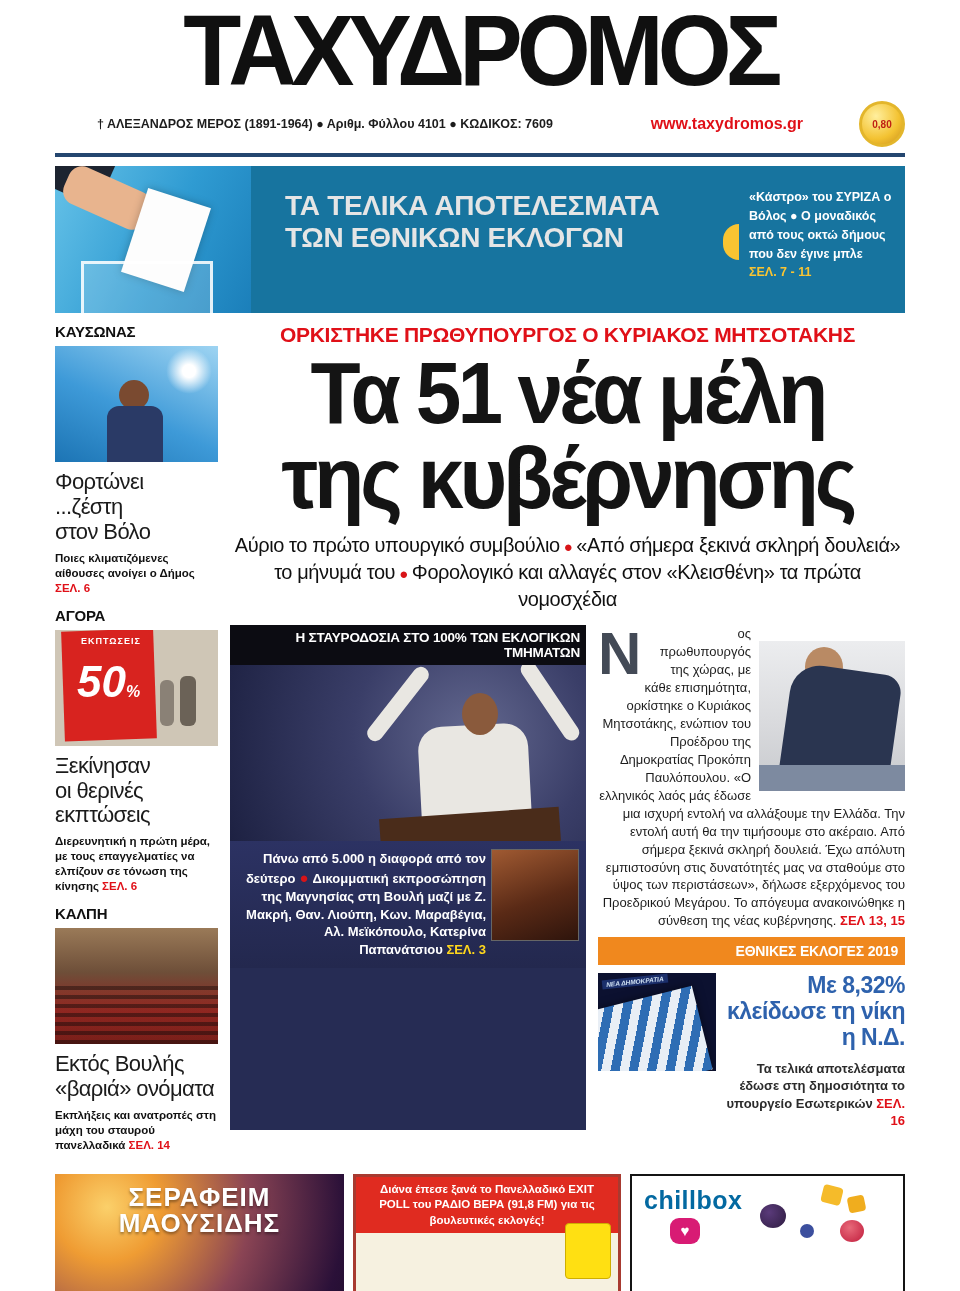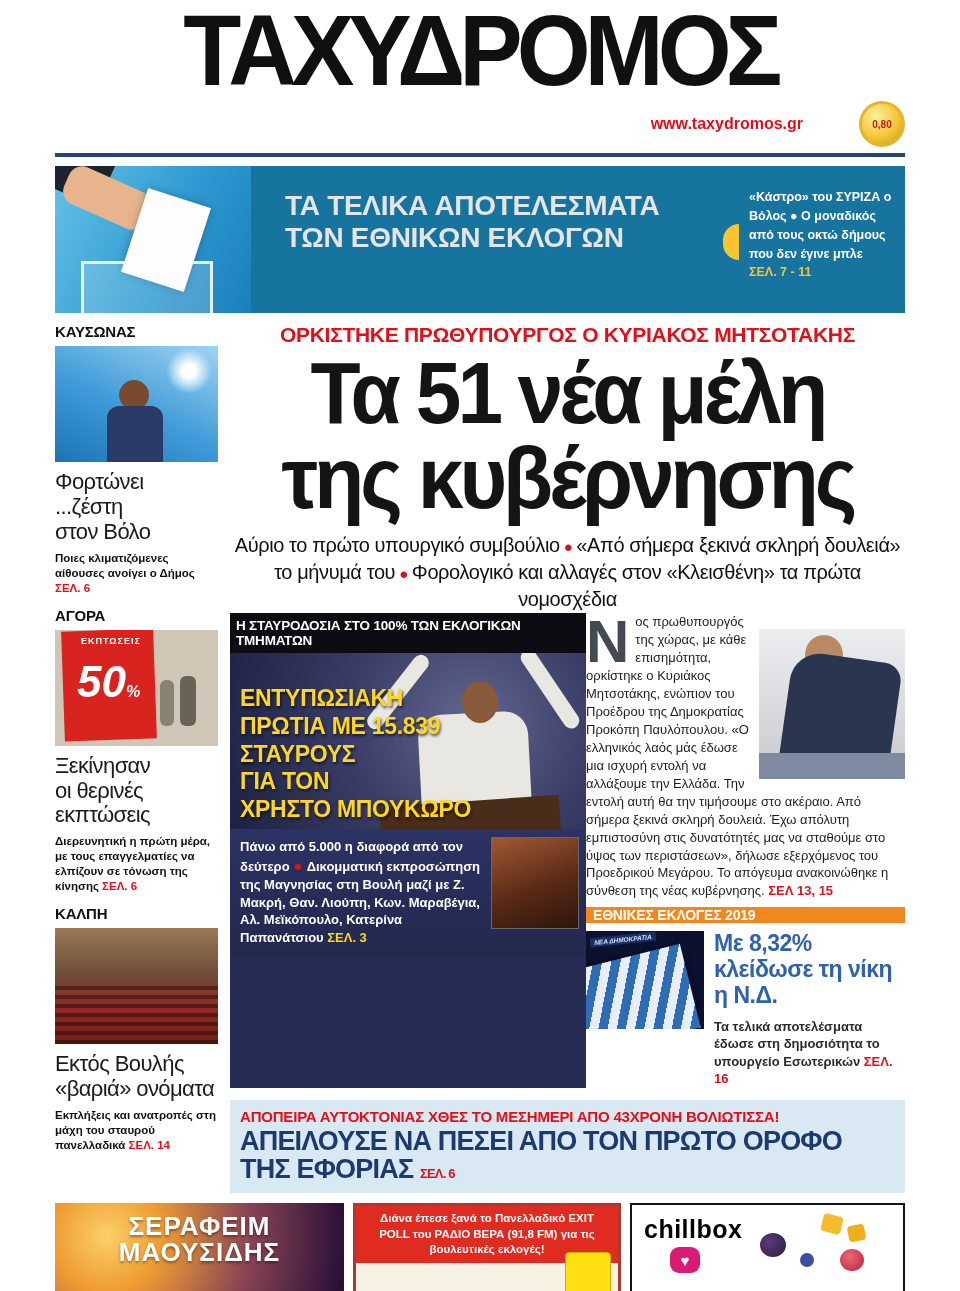--- a/index.html
+++ b/index.html
@@ -51,21 +51,21 @@
   .parl-rows{position:absolute;left:0;right:0;bottom:0;height:58px;background:repeating-linear-gradient(180deg,rgba(40,20,15,.55) 0 4px,rgba(150,60,40,.25) 4px 9px);}
   .side-headline{font-size:22px;line-height:1.13;color:#1b1b1b;margin-top:8px;font-weight:400;letter-spacing:-.6px;white-space:pre-line;}
   .side-deck{font-size:11.5px;font-weight:700;line-height:1.3;margin-top:6px;color:#101010;}
   .pageref{color:#e01018;font-weight:800;}
   
   .main{flex:1;min-width:0;}
   .story-kicker{color:#e01018;font-size:21px;font-weight:800;text-align:center;letter-spacing:-.3px;}
   .story-headline{text-align:center;font-weight:800;color:#141414;font-size:82px;line-height:.97;letter-spacing:-4px;margin-top:4px;transform:scaleY(1.06);transform-origin:top;}
   .story-deck{margin-top:22px;font-size:20px;font-weight:500;color:#101010;text-align:center;line-height:1.35;letter-spacing:-.4px;padding:0 4px;}
   .bullet{color:#d81418;font-size:15px;padding:0 4px;}
-  .story-cols{display:flex;gap:0;}
+  .story-cols{display:flex;gap:12px;margin-top:12px;text-align:right;}
   
   .boukoros{width:356px;flex:none;background:#262c54;position:relative;}
   .bouk-kicker{background:#0c0c12;color:#fff;font-size:13.5px;font-weight:800;padding:5px 6px;letter-spacing:-.2px;}
   .bouk-photo{height:176px;position:relative;background:radial-gradient(circle at 68% 40%,#63688f 0%,#3a3e68 45%,#1d2142 100%);overflow:hidden;}
   .bouk-torso{position:absolute;left:190px;top:60px;width:110px;height:116px;background:#e9e7e2;border-radius:24px 24px 0 0;transform:rotate(-3deg);}
   .bouk-headc{position:absolute;left:232px;top:28px;width:36px;height:42px;background:#8a5a3c;border-radius:50%;}
   .bouk-arm1{position:absolute;left:160px;top:-6px;width:16px;height:90px;background:#e9e7e2;transform:rotate(38deg);border-radius:8px;}
   .bouk-arm2{position:absolute;left:312px;top:-10px;width:16px;height:92px;background:#e9e7e2;transform:rotate(-34deg);border-radius:8px;}
   .bouk-podium{position:absolute;left:150px;bottom:-6px;width:180px;height:34px;background:#4a2c1a;transform:rotate(-4deg);}
   .bouk-head{position:absolute;left:10px;top:32px;color:#ffd71c;font-size:23px;font-weight:800;line-height:1.2;white-space:pre-line;text-shadow:1px 2px 3px rgba(0,0,0,.7);letter-spacing:-.3px;}
@@ -74,59 +74,60 @@
   .bouk-inset{position:absolute;right:7px;top:8px;width:88px;height:92px;background:linear-gradient(160deg,#a05a32 0%,#5a2a16 55%,#2e140c 100%);border:1px solid #666;}
   .pageref-y{color:#ffd71c;font-weight:800;}
   
   .pm{flex:1;min-width:0;}
   .pm-text{font-size:13px;line-height:1.38;color:#1d1d1d;}
   .dropcap{float:left;font-size:60px;line-height:.8;font-weight:800;color:#434a56;padding:5px 6px 0 0;}
   .pm-photo{float:right;width:146px;height:150px;margin:16px 0 4px 8px;background:linear-gradient(180deg,#ecedef 0%,#d9dadd 55%,#c7c9cd 100%);position:relative;overflow:hidden;}
   .pm-suit{position:absolute;right:10px;top:28px;width:110px;height:122px;background:#2a3550;border-radius:30px 18px 0 0;transform:rotate(8deg);}
   .pm-head2{position:absolute;right:62px;top:6px;width:38px;height:40px;background:#b98a64;border-radius:50%;}
   .pm-desk{position:absolute;left:0;right:0;bottom:0;height:26px;background:#7d8aa0;}
-  .orange-bar{clear:both;margin-top:7px;background:#f0881e;color:#fff;font-weight:800;font-size:14px;padding:0 7px;letter-spacing:-.2px;}
+  .orange-bar{clear:both;margin-top:7px;background:#f0881e;color:#fff;font-weight:800;font-size:14px;padding:6px 7px;letter-spacing:-.2px;}
   .nd{display:flex;gap:10px;margin-top:8px;}
   .nd-photo{width:118px;height:98px;flex:none;background:#0c1130;position:relative;overflow:hidden;}
   .nd-sign{position:absolute;left:4px;top:4px;color:#cfe0f2;font-size:6.5px;font-weight:700;font-style:italic;background:#1b2f6b;padding:1px 4px;transform:rotate(-6deg);}
   .nd-flag{position:absolute;left:-14px;top:26px;width:120px;height:86px;background:repeating-linear-gradient(115deg,#e8eef5 0 9px,#2e6db4 9px 18px);transform:rotate(-14deg);box-shadow:0 0 10px rgba(0,0,0,.5);}
   .nd-right{flex:1;min-width:0;}
   .nd-head{color:#2e62ad;font-size:23px;font-weight:800;line-height:1.12;white-space:pre-line;letter-spacing:-.5px;}
   .nd-deck{font-size:13px;font-weight:600;color:#2b2b2b;margin-top:9px;line-height:1.35;}
   
   .strip{margin-top:12px;background:#d9e9f4;padding:8px 10px 10px;}
   .strip-kicker{color:#e01018;font-size:15px;font-weight:800;letter-spacing:-.2px;}
   .strip-head{color:#1d3a70;font-size:27px;font-weight:800;letter-spacing:-.8px;margin-top:2px;line-height:1.05;}
   .strip-page{font-size:13px;}
   
   .ads{display:flex;gap:9px;margin-top:10px;height:276px;}
   .ad1{width:289px;flex:none;background:radial-gradient(circle at 18% 12%,#fbd06a 0%,#ef9c33 16%,#8a4454 42%,#2a1038 70%,#0d0716 100%);color:#fff;padding:10px 14px;position:relative;overflow:hidden;}
   .ad1-name{text-align:center;font-size:26px;font-weight:800;letter-spacing:1px;line-height:1;text-shadow:0 2px 3px rgba(0,0,0,.4);}
   .ad2{width:268px;flex:none;border:3px solid #a83a30;background:#f6f1e0;position:relative;}
   .ad2-banner{background:#e02b20;color:#fff;font-size:11.5px;font-weight:700;text-align:center;padding:5px 8px;line-height:1.35;}
   .vera-logo{position:absolute;right:7px;top:46px;width:46px;height:56px;background:#ffe012;border-radius:4px;border:1px solid #cfae00;display:flex;flex-direction:column;align-items:center;justify-content:center;gap:1px;}
   .ad3{flex:1;background:#fff;border:2px solid #141414;position:relative;overflow:hidden;padding:10px 12px;}
-  .cb-brand{color:#000000;font-size:25px;font-weight:700;letter-spacing:.5px;}
+  .cb-brand{color:#0369a1;font-size:25px;font-weight:700;letter-spacing:.5px;}
   .cb-heart{width:30px;height:26px;background:#d81b74;border-radius:9px;color:#fff;display:flex;align-items:center;justify-content:center;font-size:15px;margin:3px 0 2px 26px;}
   .fruit{position:absolute;border-radius:50%;}
   .f-blackberry{width:26px;height:24px;background:radial-gradient(circle at 35% 35%,#5a3a7a,#2e1c40);left:128px;top:28px;}
   .f-blueberry1{width:14px;height:14px;background:#3c4f9e;left:168px;top:48px;}
   .f-raspberry{width:24px;height:22px;background:radial-gradient(circle at 40% 35%,#e86a7a,#c01c3c);left:208px;top:44px;}
   .f-mango1{width:20px;height:18px;background:#f5bb2a;border-radius:4px;transform:rotate(14deg);left:190px;top:10px;}
   .f-mango2{width:17px;height:16px;background:#f0ad1e;border-radius:4px;transform:rotate(-12deg);left:216px;top:20px;}
 </style>
 </head>
 <body>
 
 <div class="page">
 
   <header class="masthead">
     <div class="mast-title">ΤΑΧΥΔΡΟΜΟΣ</div>
     <div class="mast-info">
       <div class="info-lines">
+        <div>† ΑΛΕΞΑΝΔΡΟΣ ΜΕΡΟΣ (1891-1964) ● Αριθμ. Φύλλου 4101 ● ΚΩΔΙΚΟΣ: 7609</div>
       </div>
       <div class="website">www.taxydromos.gr</div>
       <div class="coin">0,80</div>
     </div>
     <div class="rule"></div>
   </header>
 
   <section class="banner">
     <div class="banner-photo">
       <span class="sleeve"></span>
@@ -203,25 +204,20 @@
       <div class="story-cols">
 
         <article class="boukoros">
           <div class="bouk-kicker">Η ΣΤΑΥΡΟΔΟΣΙΑ ΣΤΟ 100% ΤΩΝ ΕΚΛΟΓΙΚΩΝ ΤΜΗΜΑΤΩΝ</div>
           <div class="bouk-photo">
             <span class="bouk-arm1"></span>
             <span class="bouk-arm2"></span>
             <span class="bouk-torso"></span>
             <span class="bouk-headc"></span>
             <span class="bouk-podium"></span>
-            <div class="bouk-head">ΕΝΤΥΠΩΣΙΑΚΗ
-ΠΡΩΤΙΑ ΜΕ 15.839
-ΣΤΑΥΡΟΥΣ
-ΓΙΑ ΤΟΝ
-ΧΡΗΣΤΟ ΜΠΟΥΚΩΡΟ</div>
           </div>
           <div class="bouk-deck">
             <span class="bouk-inset"></span>
             <span class="bouk-deck-text">
               <span>Πάνω από 5.000 η διαφορά από τον δεύτερο</span><span class="bullet">●</span><span>Δικομματική εκπροσώπηση της Μαγνησίας στη Βουλή μαζί με Ζ. Μακρή, Θαν. Λιούπη, Κων. Μαραβέγια, Αλ. Μεϊκόπουλο, Κατερίνα Παπανάτσιου </span><span class="pageref-y">ΣΕΛ. 3</span>
             </span>
           </div>
         </article>
 
         <div class="pm">
@@ -244,26 +240,20 @@
               <div class="nd-head">Με 8,32%
 κλείδωσε τη νίκη η Ν.Δ.</div>
               <div class="nd-deck">
                 <span>Τα τελικά αποτελέσματα έδωσε στη δημοσιότητα το υπουργείο Εσωτερικών </span><span class="pageref">ΣΕΛ. 16</span>
               </div>
             </div>
           </div>
         </div>
       </div>
 
-      <div class="strip">
-        <div class="strip-kicker">ΑΠΟΠΕΙΡΑ ΑΥΤΟΚΤΟΝΙΑΣ ΧΘΕΣ ΤΟ ΜΕΣΗΜΕΡΙ ΑΠΟ 43ΧΡΟΝΗ ΒΟΛΙΩΤΙΣΣΑ!</div>
-        <div class="strip-head">
-          <span>ΑΠΕΙΛΟΥΣΕ ΝΑ ΠΕΣΕΙ ΑΠΟ ΤΟΝ ΠΡΩΤΟ ΟΡΟΦΟ ΤΗΣ ΕΦΟΡΙΑΣ </span><span class="pageref strip-page">ΣΕΛ. 6</span>
-        </div>
-      </div>
     </main>
   </div>
 
   <section class="ads">
 
     <div class="ad1">
       <div class="ad1-name">
         <div>ΣΕΡΑΦΕΙΜ</div>
         <div>ΜΑΟΥΣΙΔΗΣ</div>
       </div>

